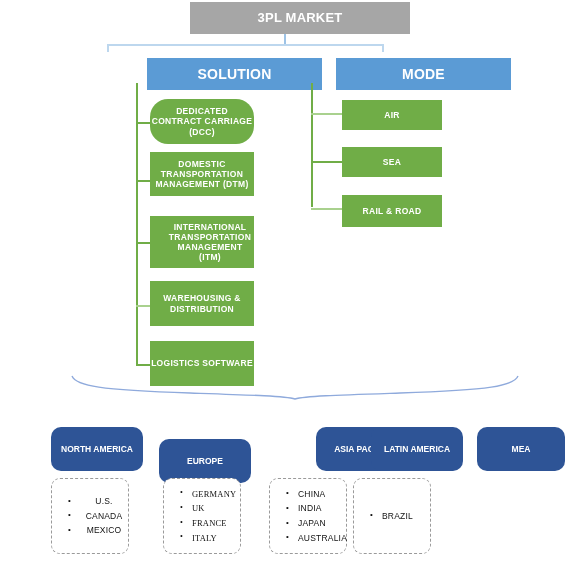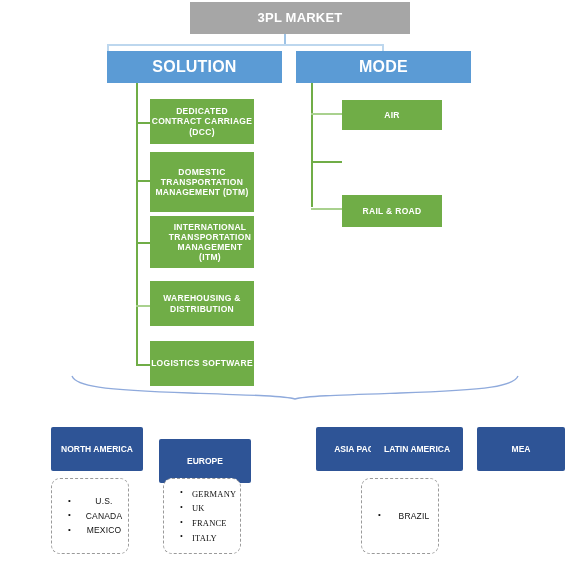--- a/index.html
+++ b/index.html
@@ -36,24 +36,25 @@
     top: 2px;
     width: 220px;
     height: 32px;
     background: #a6a6a6;
     font-size: 13px;
     font-weight: bold;
   }
   
   .cat-box {
     background: #5b9bd5;
-    font-size: 16px;
+    font-size: 14px;
     font-weight: bold;
     height: 32px;
-    top: 51px;
+    top: 58px;
+    margin-left: 40px;
   }
   #cat-solution { left: 107px; width: 175px; }
   #cat-mode     { left: 296px; width: 175px; }
 
   
   .leaf-box {
     background: #70ad47;
     font-size: 8.5px;
     font-weight: bold;
     letter-spacing: 0.3px;
@@ -78,21 +79,21 @@
   .stub-mode { left: 311px; width: 31px; }
 
   
   #brace { position: absolute; left: 70px; top: 374px; width: 450px; height: 26px; }
 
   
   .region-head {
     position: absolute;
     box-sizing: border-box;
     background: #2e5496;
-    border-radius: 2px;
+    border-radius: 10px;
     color: #ffffff;
     font-size: 8.5px;
     font-weight: bold;
     display: flex;
     align-items: center;
     justify-content: center;
     text-align: left;
     line-height: 1.25;
     top: 427px;
     height: 44px;
@@ -153,27 +154,28 @@
   <div class="conn-green stub stub-sol" style="top:122px;"></div>
   <div class="conn-green stub stub-sol" style="top:180px;"></div>
   <div class="conn-green stub stub-sol" style="top:242px;"></div>
   <div class="conn-green stub stub-sol pale" style="top:305px;"></div>
   <div class="conn-green stub stub-sol" style="top:364px;"></div>
 
   <div class="conn-green stub stub-mode pale" style="top:113px;"></div>
   <div class="conn-green stub stub-mode" style="top:161px;"></div>
   <div class="conn-green stub stub-mode pale" style="top:208px;"></div>
 
-  <div class="box leaf-box leaf-sol" style="top:99px;  height:45px;">DEDICATED CONTRACT CARRIAGE (DCC)</div>
-  <div class="box leaf-box leaf-sol" style="top:152px; height:60px;">DOMESTIC TRANSPORTATION MANAGEMENT (DTM)</div>
+  <div class="box leaf-box leaf-sol" style="top:99px;  height:45px;border-radius:18px;">DEDICATED CONTRACT CARRIAGE (DCC)</div>
+  <div class="box leaf-box leaf-sol" style="top:152px; height:44px;">DOMESTIC TRANSPORTATION MANAGEMENT (DTM)</div>
   <div class="box leaf-box leaf-sol" style="top:216px; height:52px;padding-left:16px;">INTERNATIONAL TRANSPORTATION MANAGEMENT  (ITM)</div>
   <div class="box leaf-box leaf-sol" style="top:281px; height:45px;">WAREHOUSING &amp; DISTRIBUTION</div>
   <div class="box leaf-box leaf-sol" style="top:341px; height:45px;">LOGISTICS SOFTWARE</div>
 
   <div class="box leaf-box leaf-mode" style="top:100px; height:30px;">AIR</div>
+  <div class="box leaf-box leaf-mode" style="top:147px; height:30px;">SEA</div>
   <div class="box leaf-box leaf-mode" style="top:195px; height:32px;">RAIL &amp; ROAD</div>
 
   <svg id="brace" viewBox="0 0 450 26" preserveAspectRatio="none">
     <path d="M2,2 C6,12 30,16 120,19 C180,21 215,22 225,25 C235,22 270,21 330,19 C420,16 444,12 448,2" fill="none" stroke="#8FAADC" stroke-width="1.4"></path>
   </svg>
 
   <div class="region-head" style="left:51px;  width:92px;">NORTH AMERICA</div>
   <div class="region-head" style="left:159px; width:92px;margin-top:12px;">EUROPE</div>
   <div class="region-head" style="left:278px; width:92px;margin-left:38px;">ASIA PACIFIC</div>
   <div class="region-head" style="left:371px; width:92px;">LATIN AMERICA</div>
@@ -189,20 +191,28 @@
 
   <div class="region-list" style="left:163px; width:78px;font-family:Liberation Serif, serif;">
     <ul>
       <li>GERMANY</li>
       <li>UK</li>
       <li>FRANCE</li>
       <li>ITALY</li>
     </ul>
   </div>
 
-
-  <div class="region-list" style="left:361px; width:78px;text-align:center;">
+  <div class="region-list" style="left:269px; width:78px;">
+    <ul>
+      <li>CHINA</li>
+      <li>INDIA</li>
+      <li>JAPAN</li>
+      <li>AUSTRALIA</li>
+    </ul>
+  </div>
+
+  <div class="region-list" style="left:353px; width:78px;">
     <ul>
       <li>BRAZIL</li>
     </ul>
   </div>
 
 </div>
 
 </body></html>

